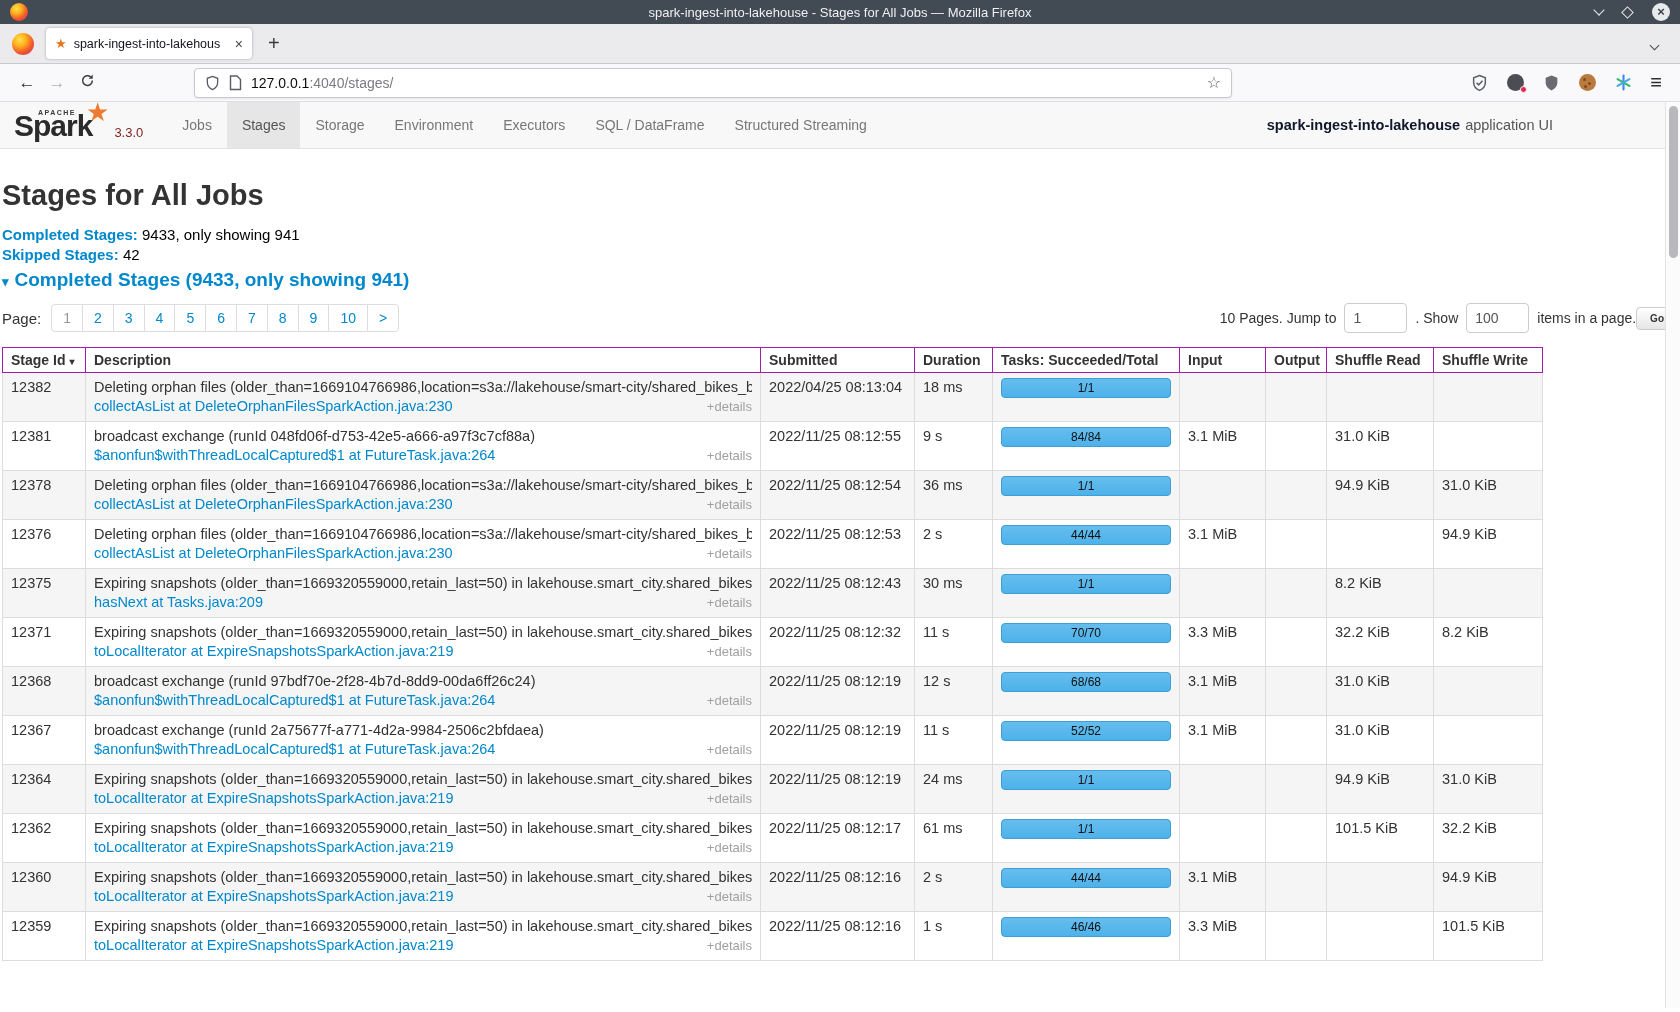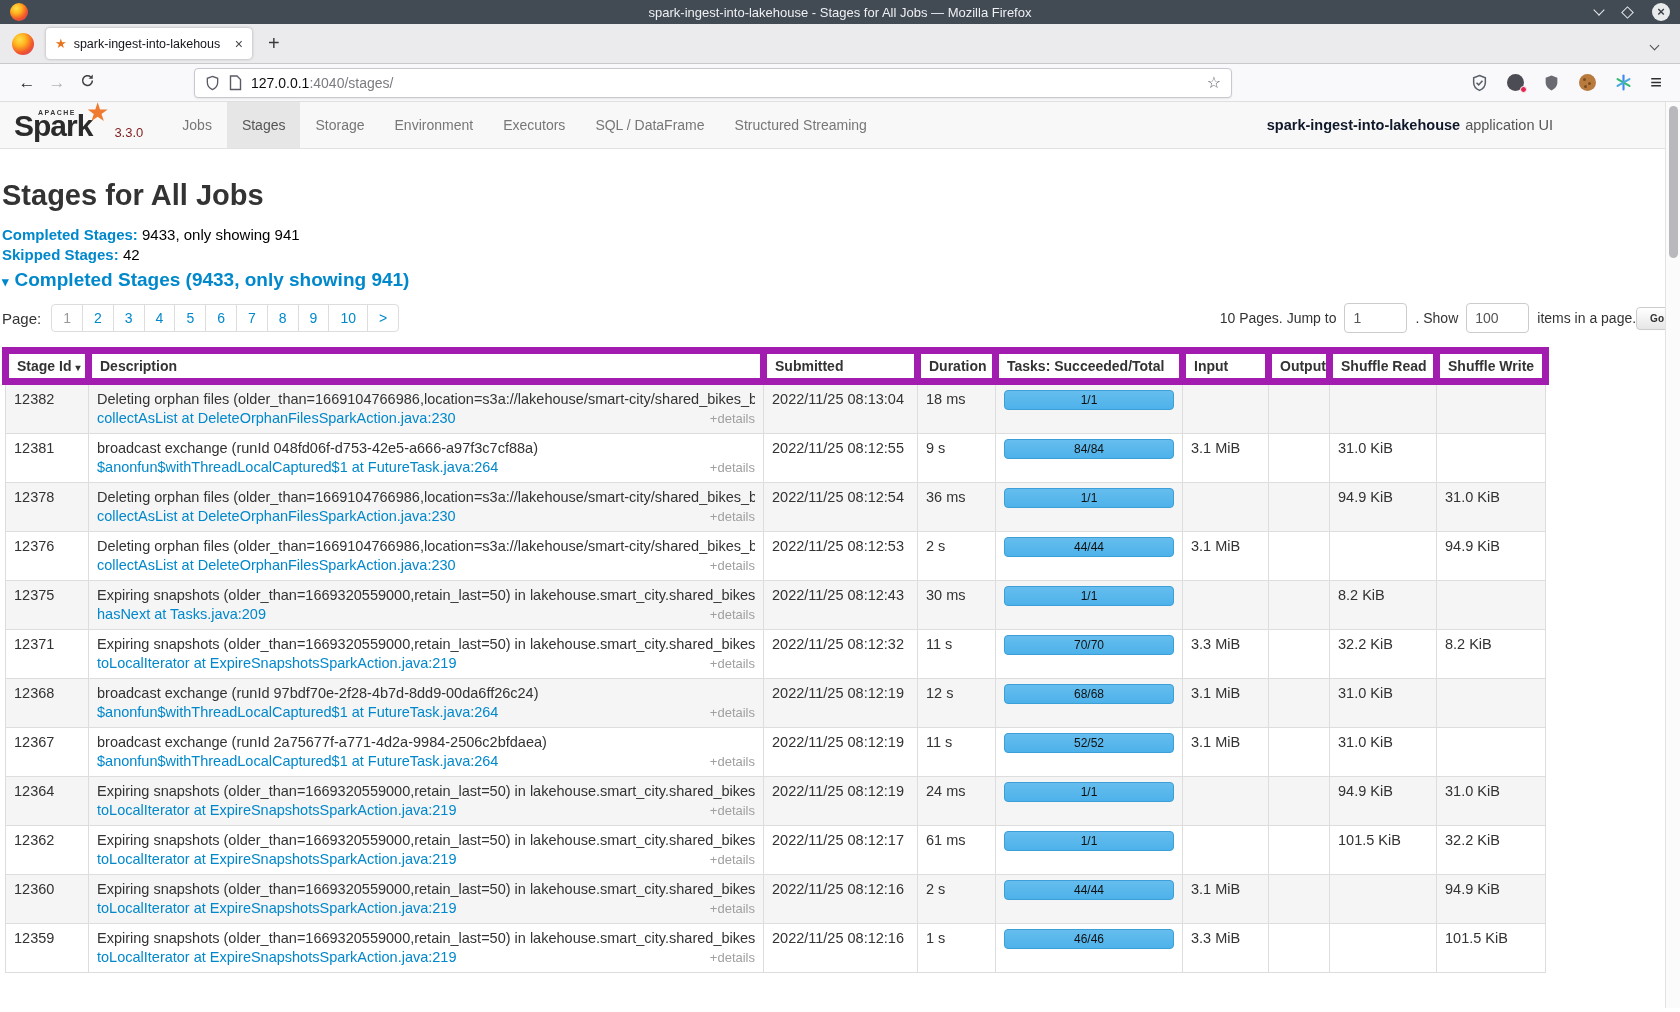--- a/index.html
+++ b/index.html
@@ -95,21 +95,21 @@
   .page-btn.current { color:#999; }
   .jump-controls { margin-left:auto; display:flex; align-items:center; font-size:14px; color:#333; }
   .jump-controls input { width:63px; height:30px; border:1px solid #ccc; border-radius:4px;
     padding:4px 8px; font-size:14px; color:#555; margin:0 8px;
     font-family:"Liberation Sans", sans-serif; }
   .go-btn { padding:5px 13px; font-size:10px; color:#333;
     background:linear-gradient(#ffffff,#e6e6e6); border:1px solid #ccc; border-radius:4px;font-weight:bold; }
 
   
   table.stages { margin-top:14px; border-collapse:collapse; table-layout:fixed; width:1540px; }
-  .stages th { border:7px solid #a21caf; padding:4px 8px; font-size:14px; font-weight:bold;
+  .stages th { border:1px solid #a21caf; padding:4px 8px; font-size:14px; font-weight:bold;
     text-align:left; color:#333; white-space:nowrap;margin-top:16px; }
   .stages td { border:1px solid #ddd; padding:5px 8px; font-size:14.5px;
     vertical-align:top; line-height:19px; }
   .stages tbody tr:nth-child(odd) { background:#f5f5f5; }
   .sort-arrow { font-size:10px; margin-left:4px; }
   .desc-line { white-space:nowrap; overflow:hidden; }
   .desc-sub { display:flex; align-items:baseline; }
   .desc-link { color:#0088cc; text-decoration:none; white-space:nowrap; overflow:hidden; }
   .details-toggle { margin-left:auto; color:#a0a0a0; font-size:13px; }
   .progress { height:20px; background:linear-gradient(#66bdee,#4db2ea);
@@ -304,21 +304,21 @@
       <tbody>
           <tr>
     <td class="cell-plain">12382</td>
     <td>
       <div class="desc-line">Deleting orphan files (older_than=1669104766986,location=s3a://lakehouse/smart-city/shared_bikes_bike_statu...</div>
       <div class="desc-sub">
         <a class="desc-link">collectAsList at DeleteOrphanFilesSparkAction.java:230</a>
         <span class="details-toggle">+details</span>
       </div>
     </td>
-    <td class="cell-plain">2022/11/25 08:13:04</td>
+    <td class="cell-plain">2022/04/25 08:13:04</td>
     <td class="cell-plain">18 ms</td>
     <td>
               <div class="progress">
                 <span class="progress-label">1/1</span>
               </div>
             </td>
     <td class="cell-plain"></td>
     <td class="cell-plain"></td>
     <td class="cell-plain"></td>
     <td class="cell-plain"></td>

